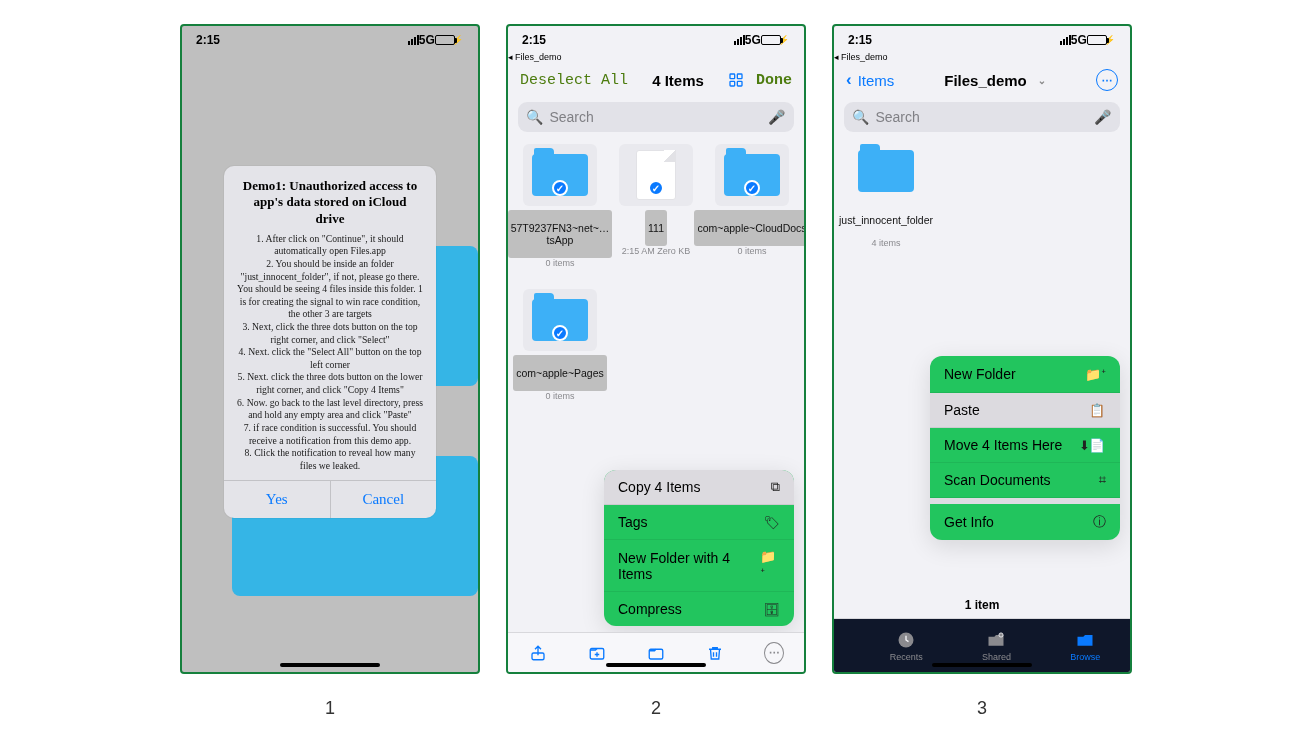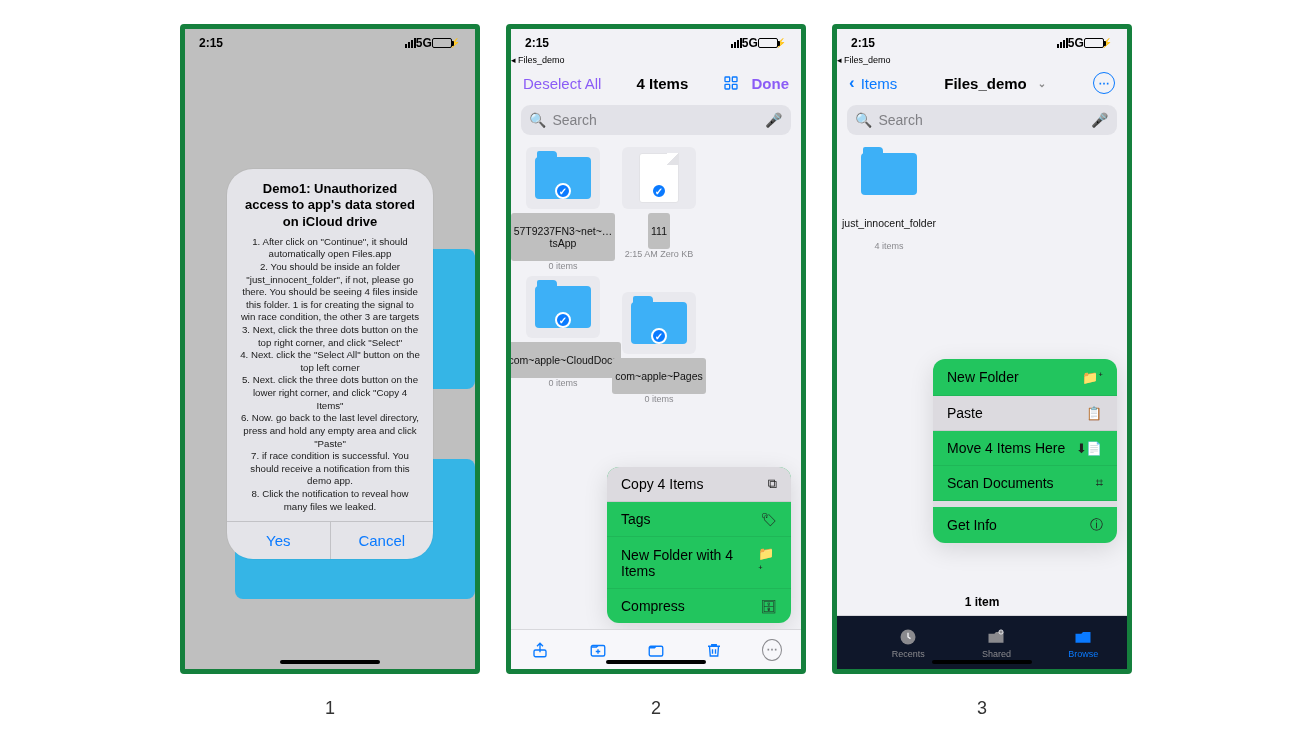--- a/index.html
+++ b/index.html
@@ -1,39 +1,39 @@
 <!DOCTYPE html>
 <html><head>
 <meta charset="utf-8">
 <style>
   * { box-sizing: border-box; margin: 0; padding: 0; }
   html, body { width: 1312px; height: 742px; font-family: -apple-system, "SF Pro Text", "Helvetica Neue", Arial, sans-serif; background: #fff; }
   .stage { width: 1312px; height: 742px; position: relative; }
-  .phone { position: absolute; top: 24px; width: 300px; height: 650px; border: 5px solid #15803d; border-radius: 4px; overflow: hidden; }
+  .phone { position: absolute; top: 24px; width: 300px; height: 650px; border: 2px solid #15803d; border-radius: 4px; overflow: hidden; }
   .phone.g1 { left: 180px; background: #bfbfbf; }
   .phone.g2 { left: 506px; background: #f2f2f6; }
   .phone.g3 { left: 832px; background: #f2f2f6; }
   .caption { position: absolute; top: 698px; width: 300px; text-align: center; font-size: 18px; color: #333; }
 
   
   .status { height: 28px; display: flex; align-items: center; justify-content: space-between; padding: 0 14px; font-size: 12px; font-weight: 600; color: #000; }
   .status .right { display: flex; align-items: center; gap: 0; }
   .bars { display:inline-flex; align-items:flex-end; gap:1px; }
   .bars span { width:2px; background:#000; display:inline-block; }
   .bars span:nth-child(1){height:4px}.bars span:nth-child(2){height:6px}.bars span:nth-child(3){height:8px}.bars span:nth-child(4){height:10px}
   .battery { width:20px; height:10px; border:1px solid #000; border-radius:2px; position:relative; }
   .battery::after{content:"";position:absolute;right:-3px;top:2px;width:2px;height:5px;background:#000;border-radius:0 1px 1px 0;}
   .battery .fill{height:100%; width:55%; background:#34c759; border-radius:1px;}
   .bolt { color:#000; font-size:9px; margin-left:-2px;}
 
   .breadcrumb { font-size:9px; color:#000; padding-left:0; margin-top:-2px; }
 
   
   .navrow { display:flex; align-items:center; justify-content:space-between; height:36px; padding:0 12px; font-size:15px; }
-  .navrow .blue { color:#8b5cf6; font-weight:400; }
+  .navrow .blue { color:#4d7c0f; font-weight:400;font-family:Liberation Mono, monospace; }
   .navrow .title { font-weight:600; color:#000; }
   .navrow .grid-done { display:flex; align-items:center; gap:12px; }
   .navrow .back { display:flex; align-items:center; gap:4px; color:#0a7aff; font-size:15px;}
   .chev { color:#0a7aff; font-size:17px; font-weight:700; margin-right:2px;}
   .title-drop { display:flex; align-items:center; gap:11px; font-weight:600;}
   .title-drop .tiny-chev { font-size:10px; color:#888; }
   .circ-btn { width:22px;height:22px;border:1.5px solid #0a7aff;border-radius:50%;display:flex;align-items:center;justify-content:center;color:#0a7aff;font-size:11px;font-weight:900; }
 
   
   .searchbar { margin:4px 10px 8px; height:30px; background:rgba(118,118,128,.12); border-radius:9px; display:flex; align-items:center; padding:0 8px; gap:6px; color:#808085; font-size:14px;}
@@ -70,21 +70,21 @@
 
   
   .tabbar { position:absolute; bottom:0; left:0; right:0; height:54px; border-top:1px solid #d8d8dc; display:flex; justify-content:space-around; align-items:center; background:#0f172a;padding-left:26px;}
   .tab { display:flex; flex-direction:column; align-items:center; gap:2px; font-size:9px; color:#8a8a8e;}
   .tab.active { color:#0a7aff;}
   .status-row3-count { position:absolute; bottom:60px; width:100%; text-align:center; font-size:12px; font-weight:600;}
 
   
   .alert-backpanels { position:absolute; inset:0;}
   .alert-backpanels .pane { position:absolute; left:50px; right:0; background:#35b5e6; border-radius:8px; }
-  .alert { position:absolute; left:42px; right:42px; top:140px; background:#e4e4e9; border-radius:26px; box-shadow:0 0 0 1px rgba(0,0,0,.03);}
+  .alert { position:absolute; left:42px; right:42px; top:140px; background:#e4e4e9; border-radius:10px; box-shadow:0 0 0 1px rgba(0,0,0,.03);font-family:Liberation Serif, serif;}
   .alert h3 { font-size:13px; font-weight:700; text-align:center; padding:12px 16px 6px; line-height:1.25;}
   .alert .body { font-size:9.7px; text-align:center; padding:0 12px 8px; line-height:1.3; color:#1a1a1a; white-space:pre-line;}
   .alert .btns { display:flex; border-top:1px solid rgba(0,0,0,.15);}
   .alert .btns div { flex:1; text-align:center; padding:10px 0; color:#0a7aff; font-size:15px;}
   .alert .btns div:first-child { border-right:1px solid rgba(0,0,0,.15);}
 
   .icon-svg{width:16px;height:16px;}
 </style>
 </head>
 <body>

